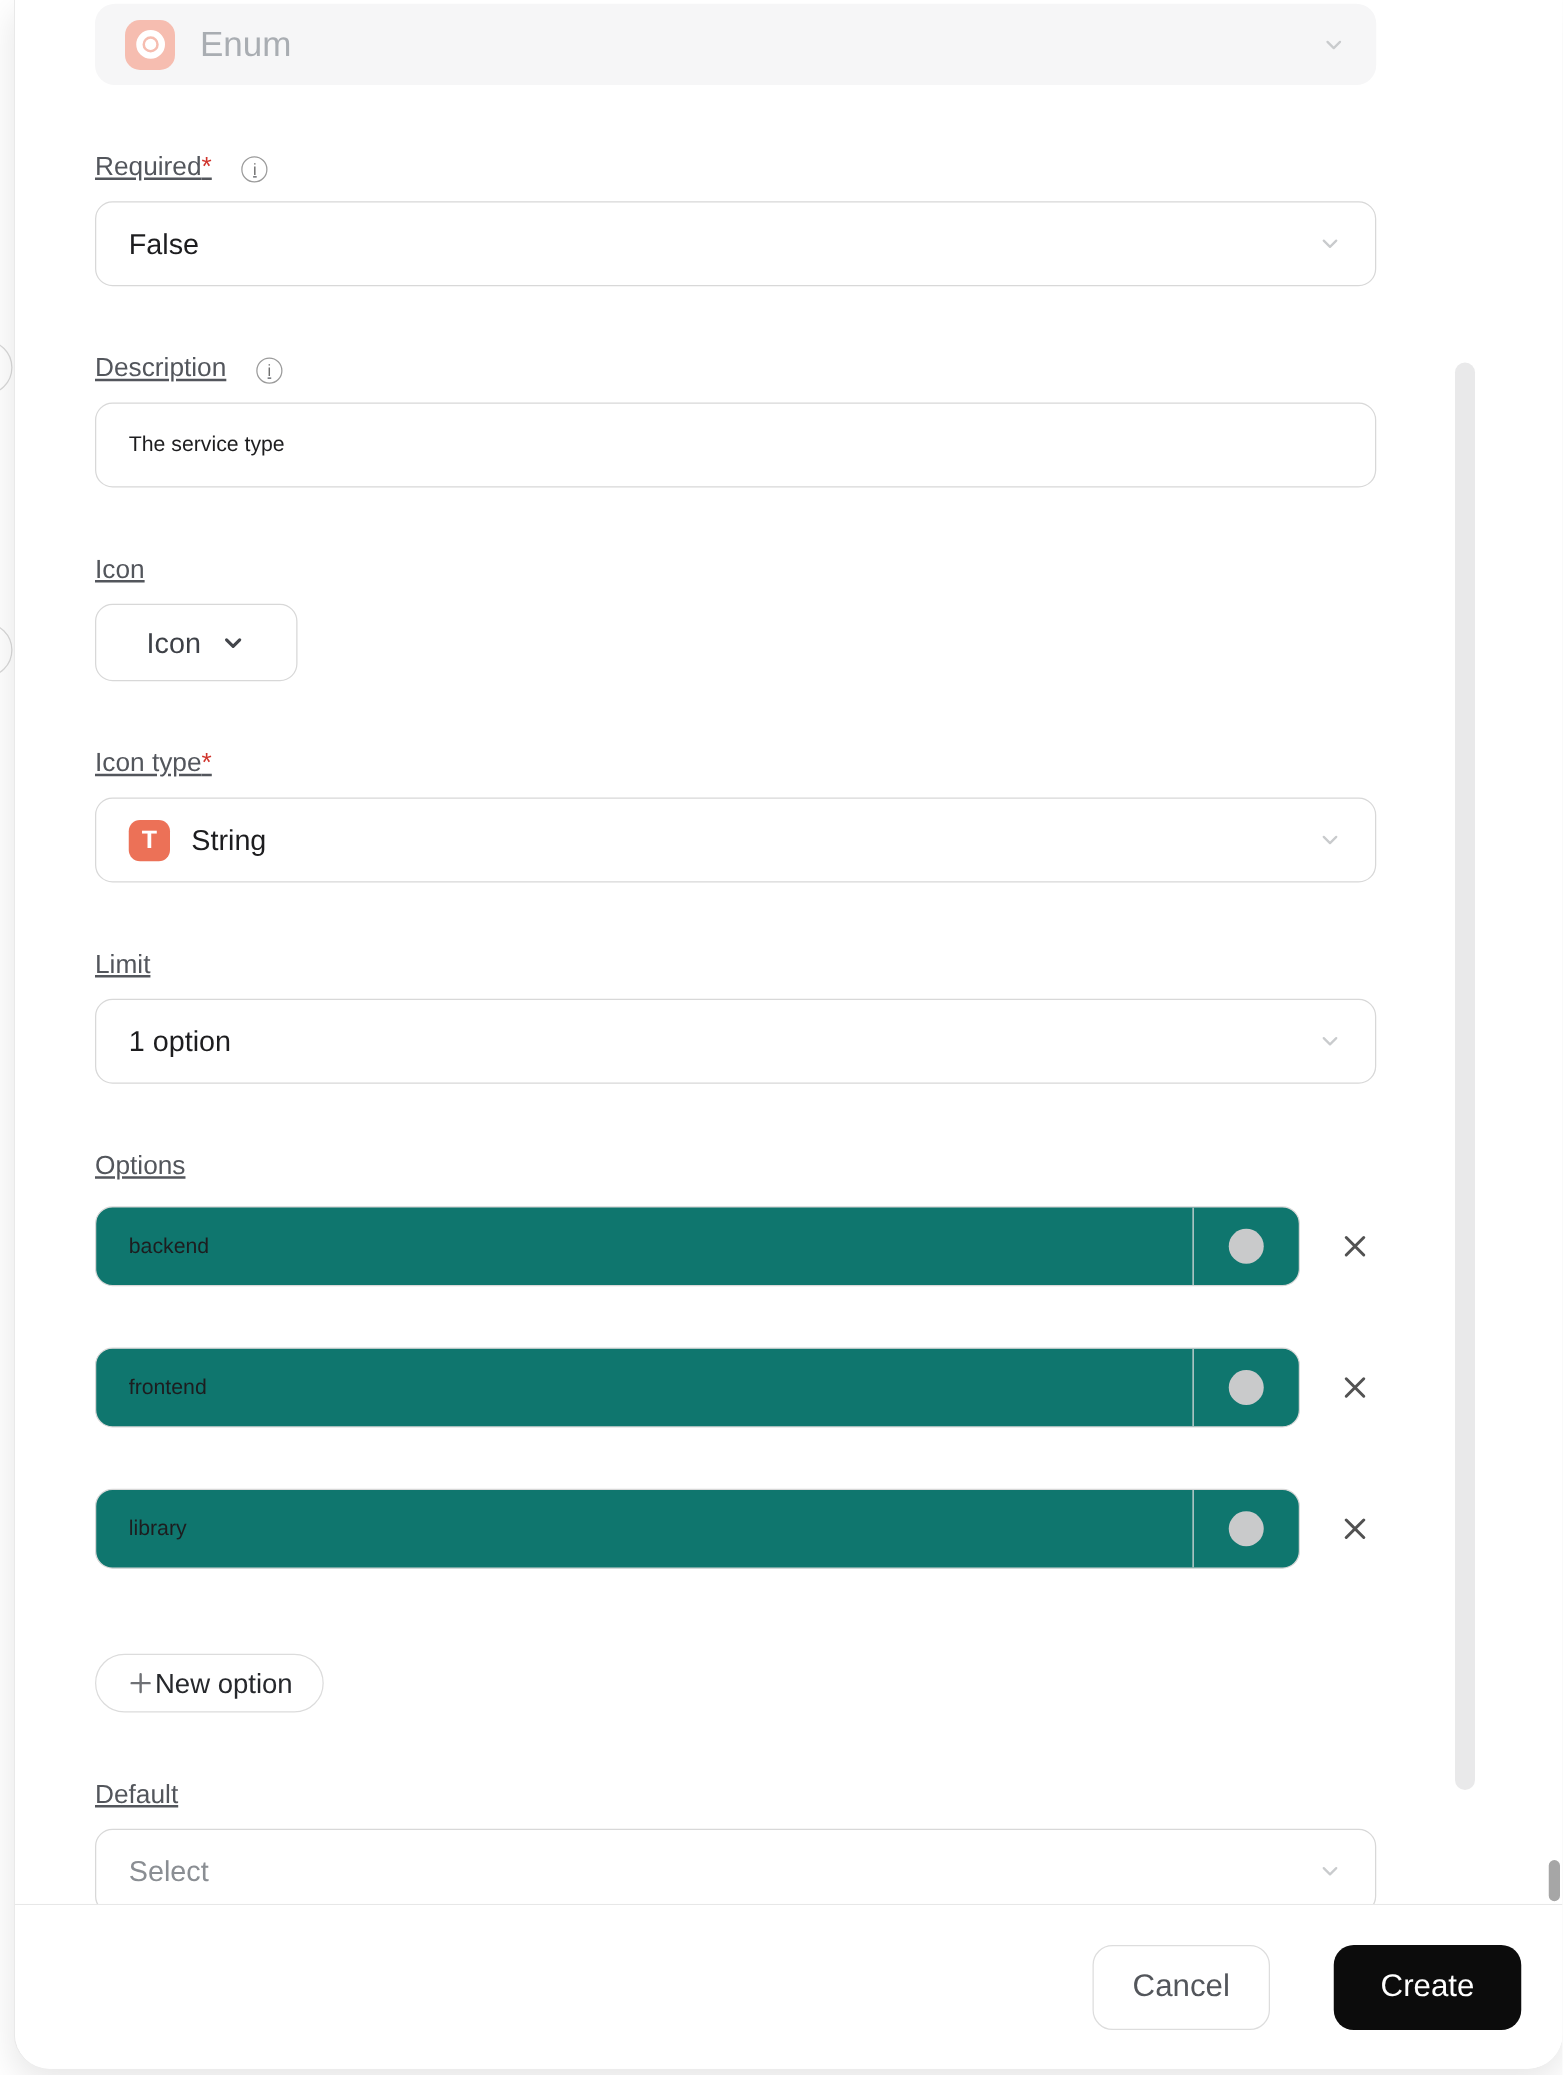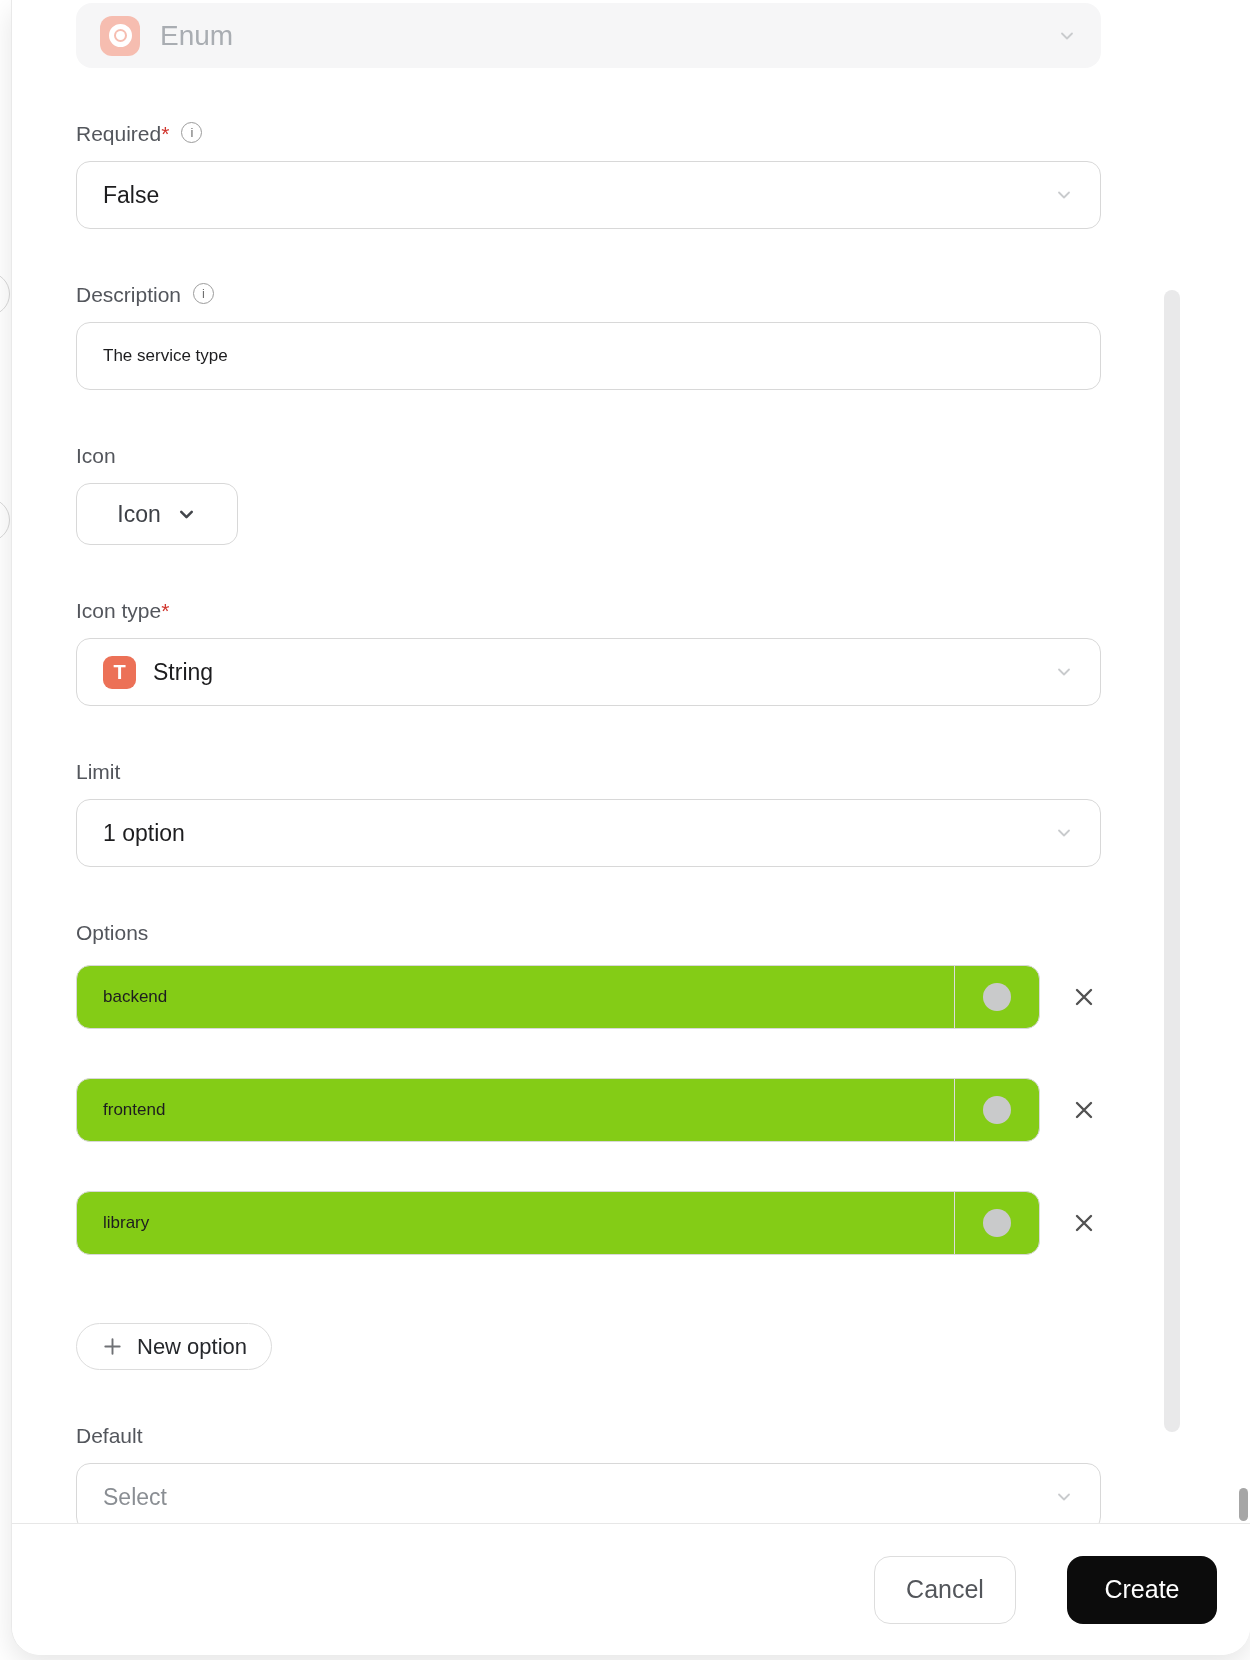--- a/index.html
+++ b/index.html
@@ -39,22 +39,22 @@
   }
   .enum-ring {
     width:23px; height:23px; border:5px solid #ffffff; border-radius:50%;
     display:flex; align-items:center; justify-content:center;
   }
   .enum-dot { width:9px; height:9px; background:#ffffff; border-radius:50%; }
   .type-select .val { font-size:28px; color:#a9adb2; }
   .chev { margin-left:auto; display:flex; align-items:center; color:#c9cbcd; }
 
   .label {
-    margin:54px 0 15px; display:flex; align-items:flex-start; gap:12px;
-    font-size:21px; color:#53565c;
+    margin:54px 0 15px; display:flex; align-items:flex-end; gap:24px;
+    font-size:21px; color:#53565c;text-decoration:underline;
   }
   .star { color:#d0342c; }
   .info-icon {
     width:21px; height:21px; border:1.5px solid #9b9b9b; border-radius:50%;
     display:inline-flex; align-items:center; justify-content:center;
     font-size:13px; color:#6f6f6f; line-height:1; font-style:normal;
   }
 
   .field {
     height:68px; border:1px solid #d8d8d8; border-radius:14px; background:#fff;
@@ -80,36 +80,36 @@
     width:33px; height:33px; border-radius:9px; background:#ec7157;
     color:#fff; font-weight:bold; font-size:20px;
     display:flex; align-items:center; justify-content:center; margin-right:17px;
     flex:0 0 auto;
   }
 
   .option-row { display:flex; align-items:center; margin-top:49px; }
   .option-row.first { margin-top:20px; }
   .option-group {
     width:1022px; height:64px; border:1px solid #d8d8d8; border-radius:14px;
-    background:#84cc16; display:flex; overflow:hidden;
+    background:#0f766e; display:flex; overflow:hidden;
   }
   .opt-text { flex:1; display:flex; align-items:center; }
   .opt-swatch-seg {
     width:85px; border-left:1px solid #dcdcdc;
     display:flex; align-items:center; justify-content:center; cursor:pointer;
   }
   .swatch-dot { width:28px; height:28px; border-radius:50%; background:#c9cacb; }
   .x-btn {
     margin-left:27px; width:36px; height:36px;
     display:flex; align-items:center; justify-content:center; cursor:pointer;
   }
 
   .new-option-btn {
     margin-top:68px; height:47px; padding:0 24px;
-    display:inline-flex; align-items:center; gap:13px;
+    display:inline-flex; align-items:center; 
     border:1px solid #dcdcdc; border-radius:24px; background:#fff;
     font-size:22px; color:#26282c; cursor:pointer;
   }
 
   .footer {
     position:absolute; left:0; right:0; bottom:0; height:132px;
     border-top:1px solid #e7e7e7; background:#fff;
     border-bottom-left-radius:28px; border-bottom-right-radius:28px;
     display:flex; align-items:center; justify-content:flex-end;
     gap:51px; padding-right:33px;

